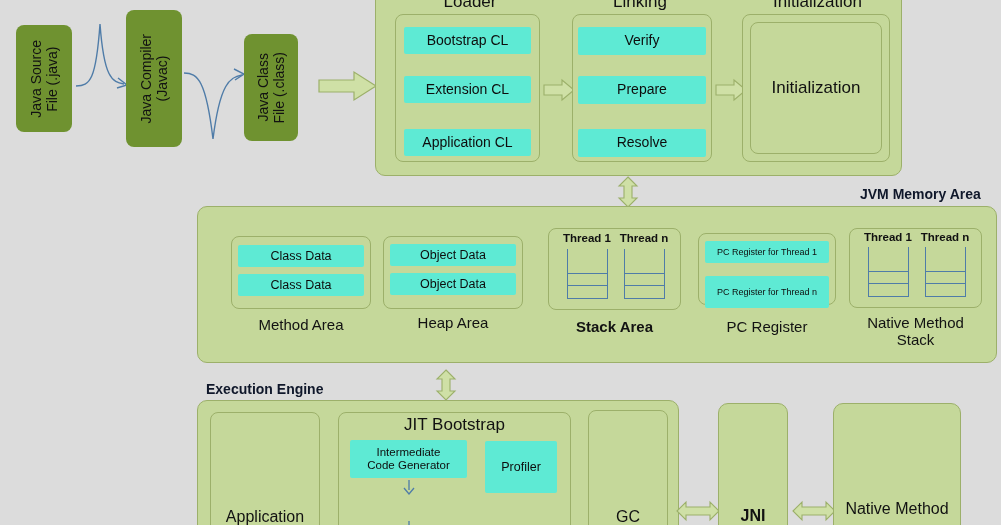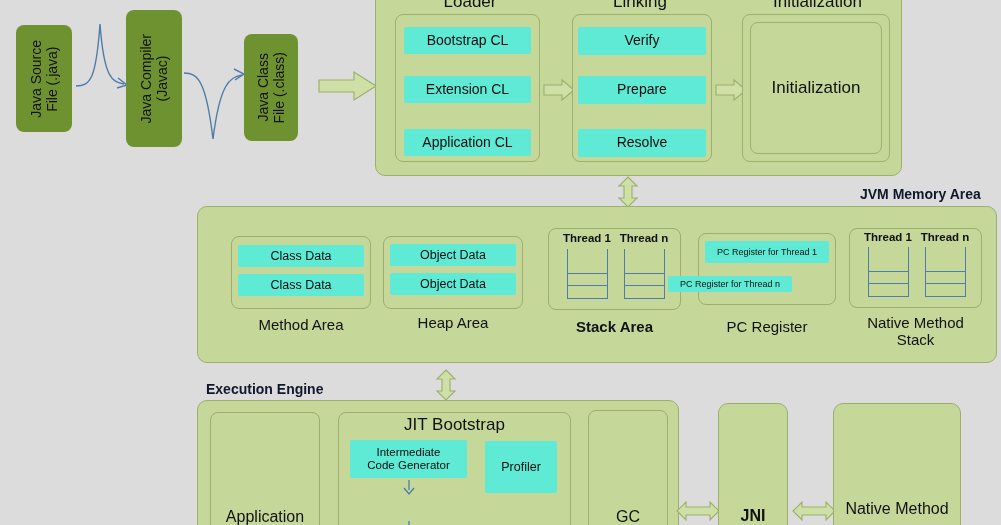--- a/index.html
+++ b/index.html
@@ -200,21 +200,21 @@
     <div class="rail l"></div>
       <div class="rail r"></div>
     <div class="div" style="top:24px;"></div>
     <div class="div" style="top:36px;"></div>
     <div class="div" style="top:49px;"></div>
   </div>
   <div class="caption" style="left:548px; top:318px; width:133px;font-weight:bold;">Stack Area</div>
 
   <div class="subpanel" style="left:698px; top:233px; width:138px; height:72px;"></div>
   <div class="darkbox" style="left:705px; top:241px; width:124px; height:22px; font-size:9px;">PC Register for Thread 1</div>
-  <div class="darkbox" style="left:668px; top:276px; width:124px; height:16px; font-size:9px;">PC Register for Thread n</div>
+  <div class="darkbox" style="left:705px; top:276px; width:124px; height:32px; font-size:9px;">PC Register for Thread n</div>
   <div class="caption" style="left:698px; top:318px; width:138px;">PC Register</div>
 
   <div class="subpanel" style="left:849px; top:228px; width:133px; height:80px;"></div>
   <div class="thread-label" style="left:857px; top:231px; width:62px;">Thread 1</div>
   <div class="stackfig" style="left:868px; top:247px; width:41px; height:50px;">
     <div class="rail l"></div>
       <div class="rail r"></div>
     <div class="div" style="top:24px;"></div>
     <div class="div" style="top:36px;"></div>
     <div class="div" style="top:49px;"></div>

